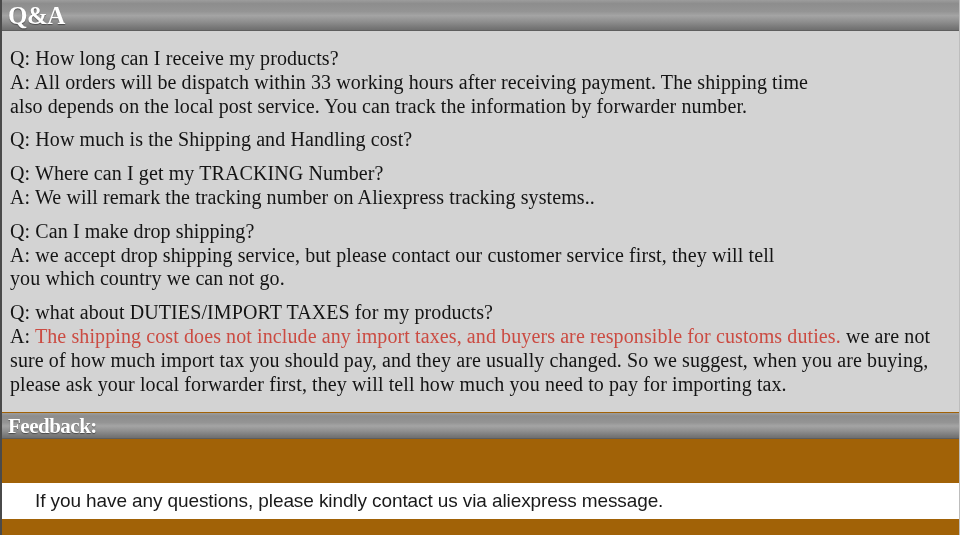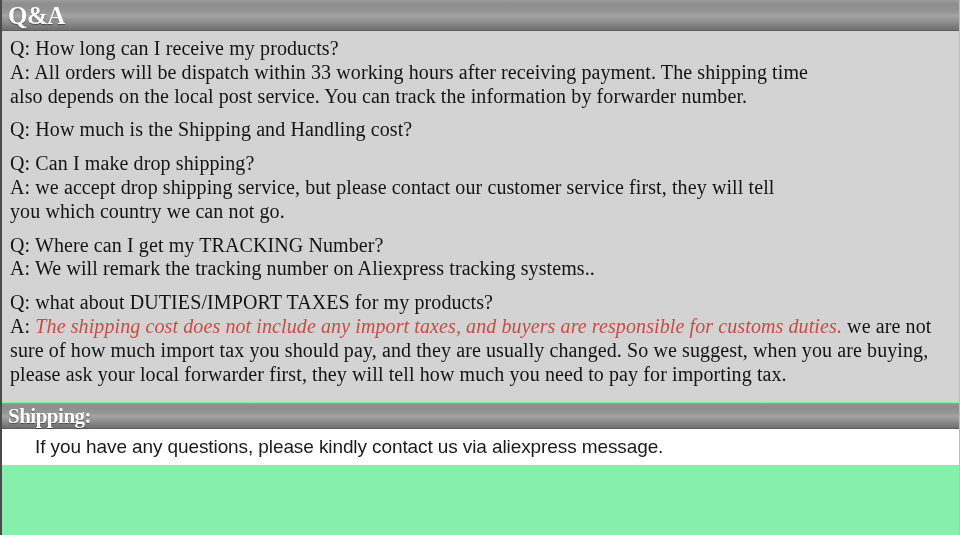--- a/index.html
+++ b/index.html
@@ -7,21 +7,21 @@
     padding: 0;
     background: #d4d4d4;
   }
   body {
     font-family: "Liberation Serif", "DejaVu Serif", serif;
   }
   .page {
     position: relative;
     width: 960px;
     height: 535px;
-    background: #86efac;
+    background: #a16207;
     overflow: hidden;
     box-sizing: border-box;
     border-left: 2px solid #4a4a4a;
     border-right: 1px solid #bdbdbd;
   }
 
   
   .bar {
     position: relative;
     width: 100%;
@@ -51,50 +51,50 @@
     padding-top: 3px;
   }
   #feedback-bar { height: 26px; margin-top: 1px; }
   #feedback-bar .bar-title {
     font-size: 21px;
     padding-top: 3px;
   }
 
   
   .qa-body {
-    padding: 6px 4px 2px 8px;
+    padding: 16px 4px 2px 8px;
     background: #d3d3d3;
   }
   .qa-block {
     margin-bottom: 10px;
   }
   .qa-block:last-child { margin-bottom: 14px; }
   .qa-line {
     font-family: "Liberation Serif", "DejaVu Serif", serif;
     font-size: 20px;
     line-height: 23.8px;
     color: #141414;
     white-space: nowrap;
     letter-spacing: 0.1px;
   }
   .qa-line.justified {
     white-space: normal;
   }
   .red-italic {
     color: #cb4b42;
-    font-style: italic;
   }
 
   
   .feedback-body {
     background: #ffffff;
     height: 36px;
     padding-left: 33px;
     padding-top: 5px;
     box-sizing: border-box;
+    margin-top: 44px;
   }
   .feedback-text {
     font-family: "Liberation Sans", "DejaVu Sans", sans-serif;
     font-size: 19px;
     line-height: 26px;
     color: #1a1a1a;
     letter-spacing: -0.1px;
   }
 </style>
 </head>
@@ -112,38 +112,38 @@
       <div class="qa-line">Q: How long can I receive my products?</div>
       <div class="qa-line">A: All orders will be dispatch within 33 working hours after receiving payment. The shipping time</div>
       <div class="qa-line">also depends on the local post service. You can track the information by forwarder number.</div>
     </div>
 
     <div class="qa-block">
       <div class="qa-line">Q: How much is the Shipping and Handling cost?</div>
     </div>
 
     <div class="qa-block">
+      <div class="qa-line">Q: Where can I get my TRACKING Number?</div>
+      <div class="qa-line">A: We will remark the tracking number on Aliexpress tracking systems..</div>
+    </div>
+
+    <div class="qa-block">
       <div class="qa-line">Q: Can I make drop shipping?</div>
       <div class="qa-line">A: we accept drop shipping service, but please contact our customer service first, they will tell</div>
       <div class="qa-line">you which country we can not go.</div>
-    </div>
-
-    <div class="qa-block">
-      <div class="qa-line">Q: Where can I get my TRACKING Number?</div>
-      <div class="qa-line">A: We will remark the tracking number on Aliexpress tracking systems..</div>
     </div>
 
     <div class="qa-block">
       <div class="qa-line">Q: what about DUTIES/IMPORT TAXES for my products?</div>
       <div class="qa-line justified"><span>A: </span><span class="red-italic">The shipping cost does not include any import taxes, and buyers are responsible for customs duties.</span><span> we are not sure of how much import tax you should pay, and they are usually changed. So we suggest, when you are buying, please ask your local forwarder first, they will tell how much you need to pay for importing tax.</span></div>
     </div>
 
   </div>
 
   <div class="bar" id="feedback-bar">
-    <div class="bar-title">Shipping:</div>
+    <div class="bar-title">Feedback:</div>
   </div>
 
   <div class="feedback-body">
     <span class="feedback-text">If you have any questions, please kindly contact us via aliexpress message.</span>
   </div>
 
 </div>
 
 </body></html>

